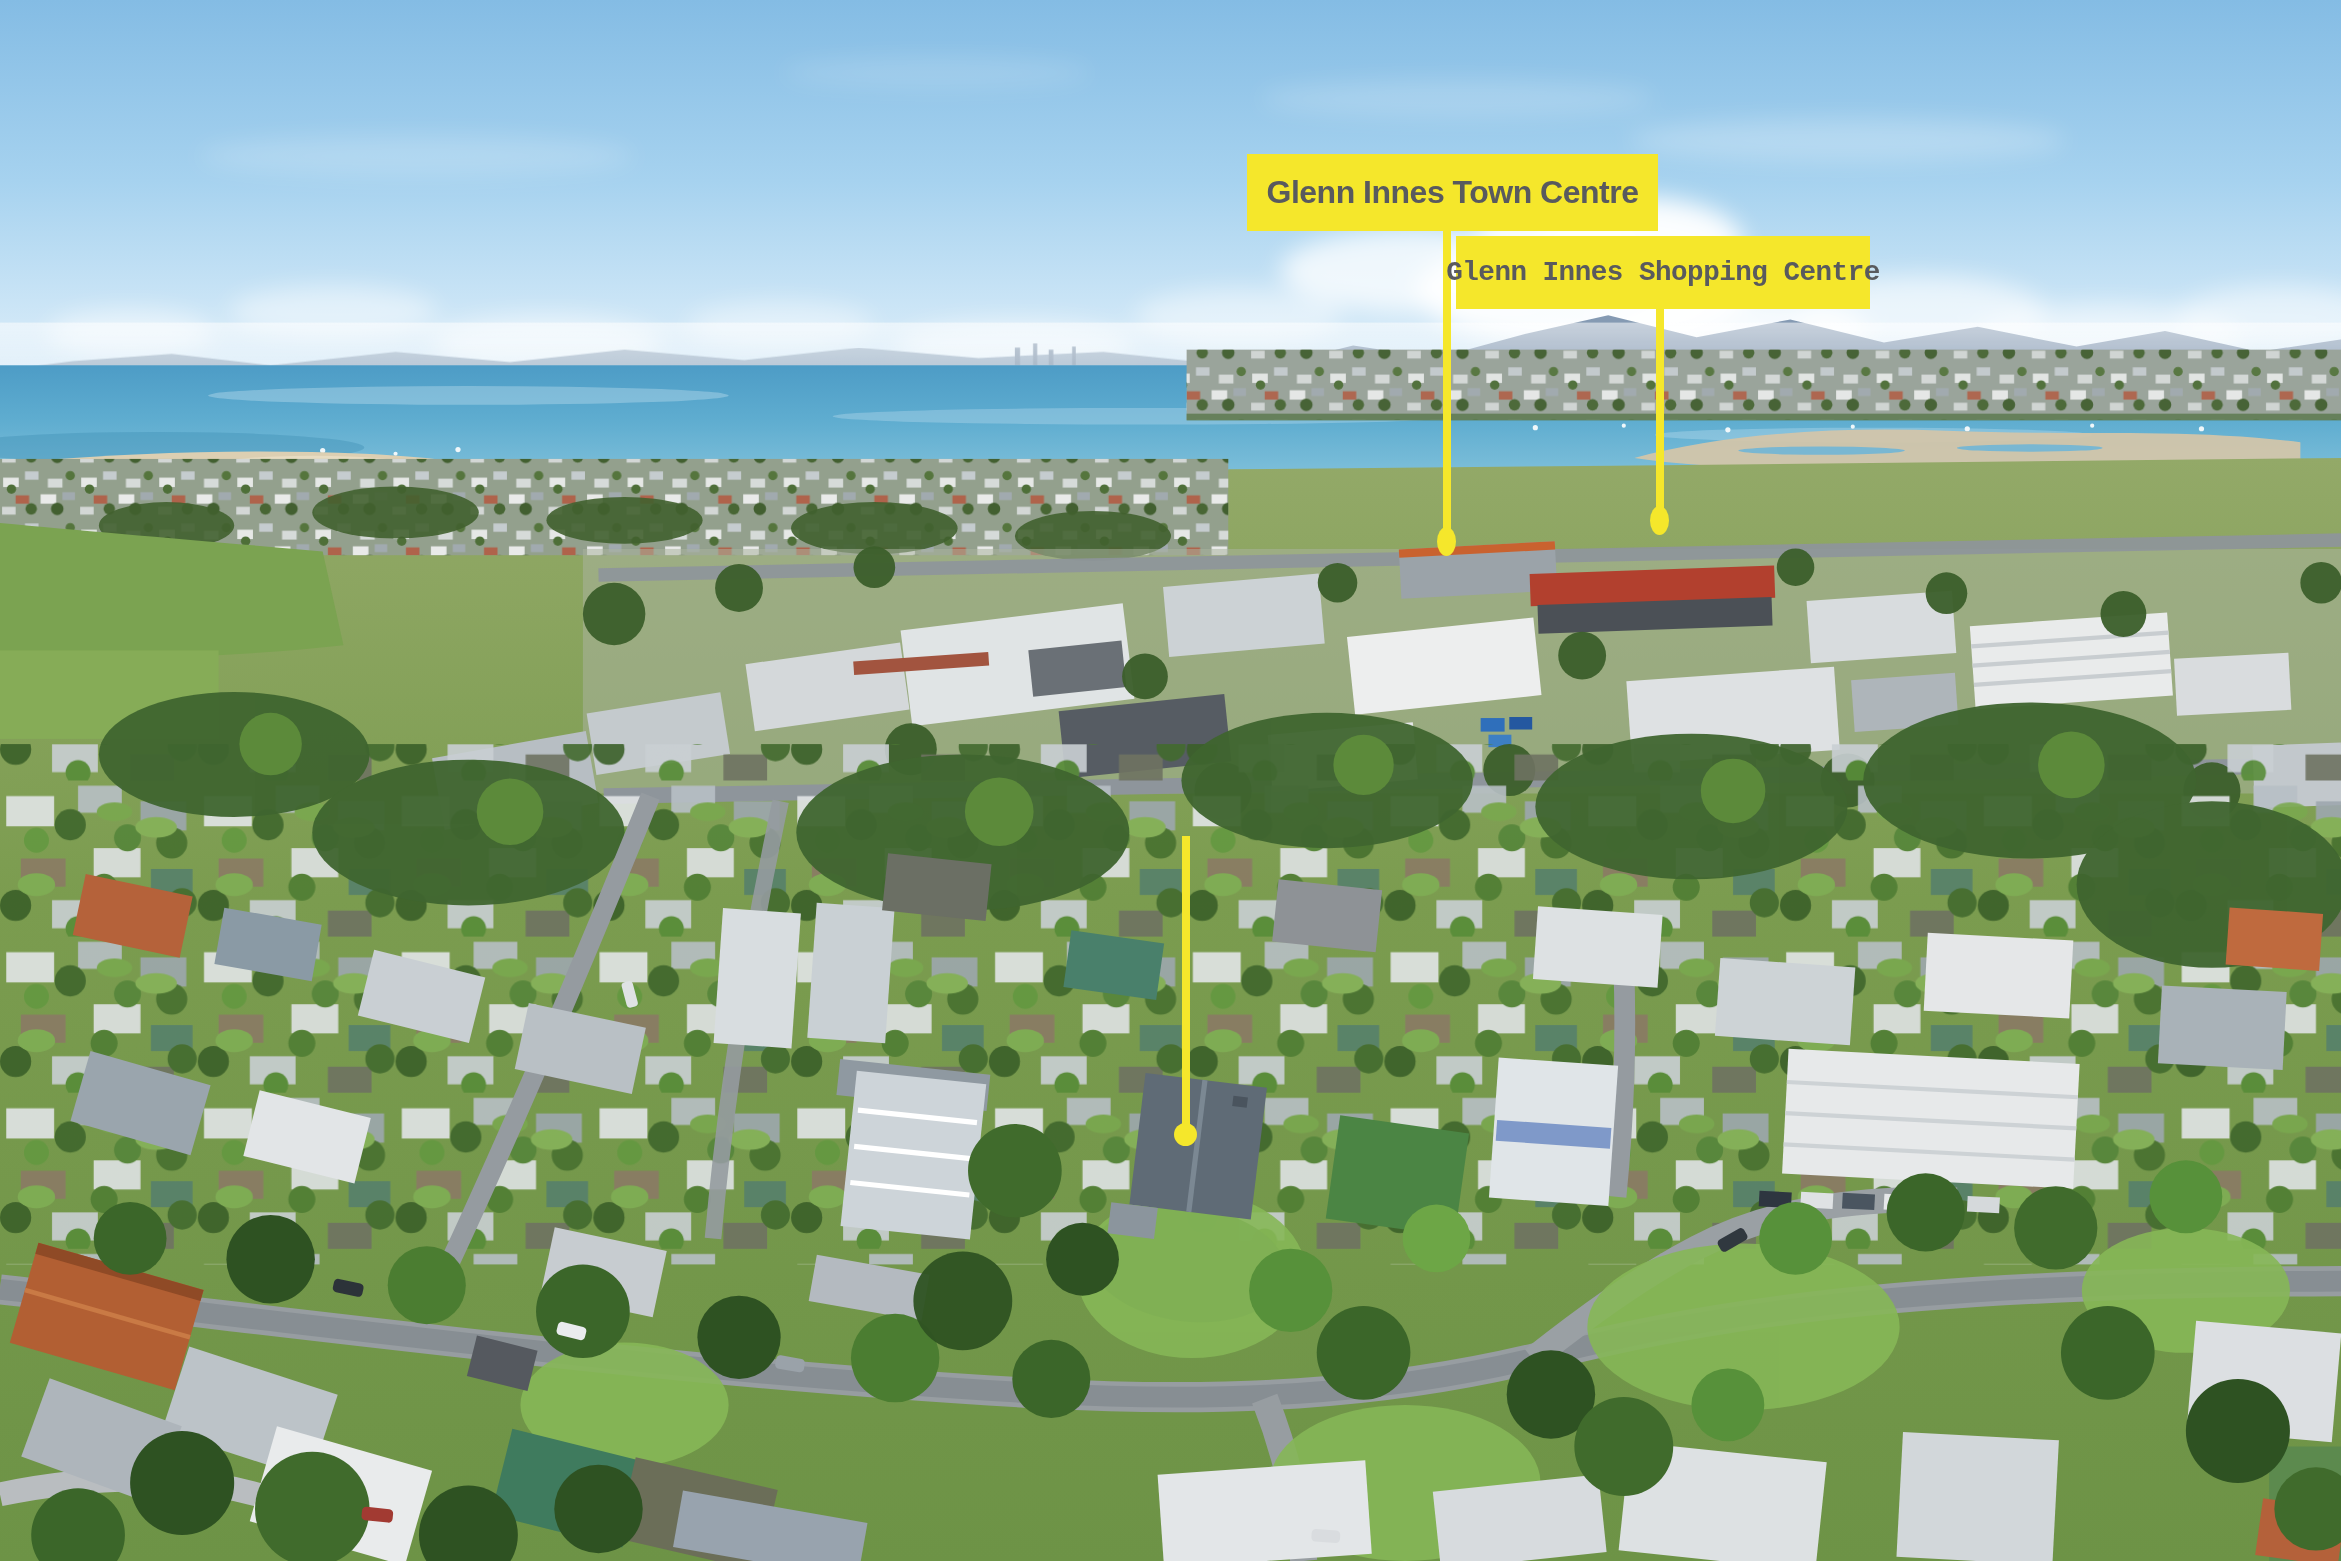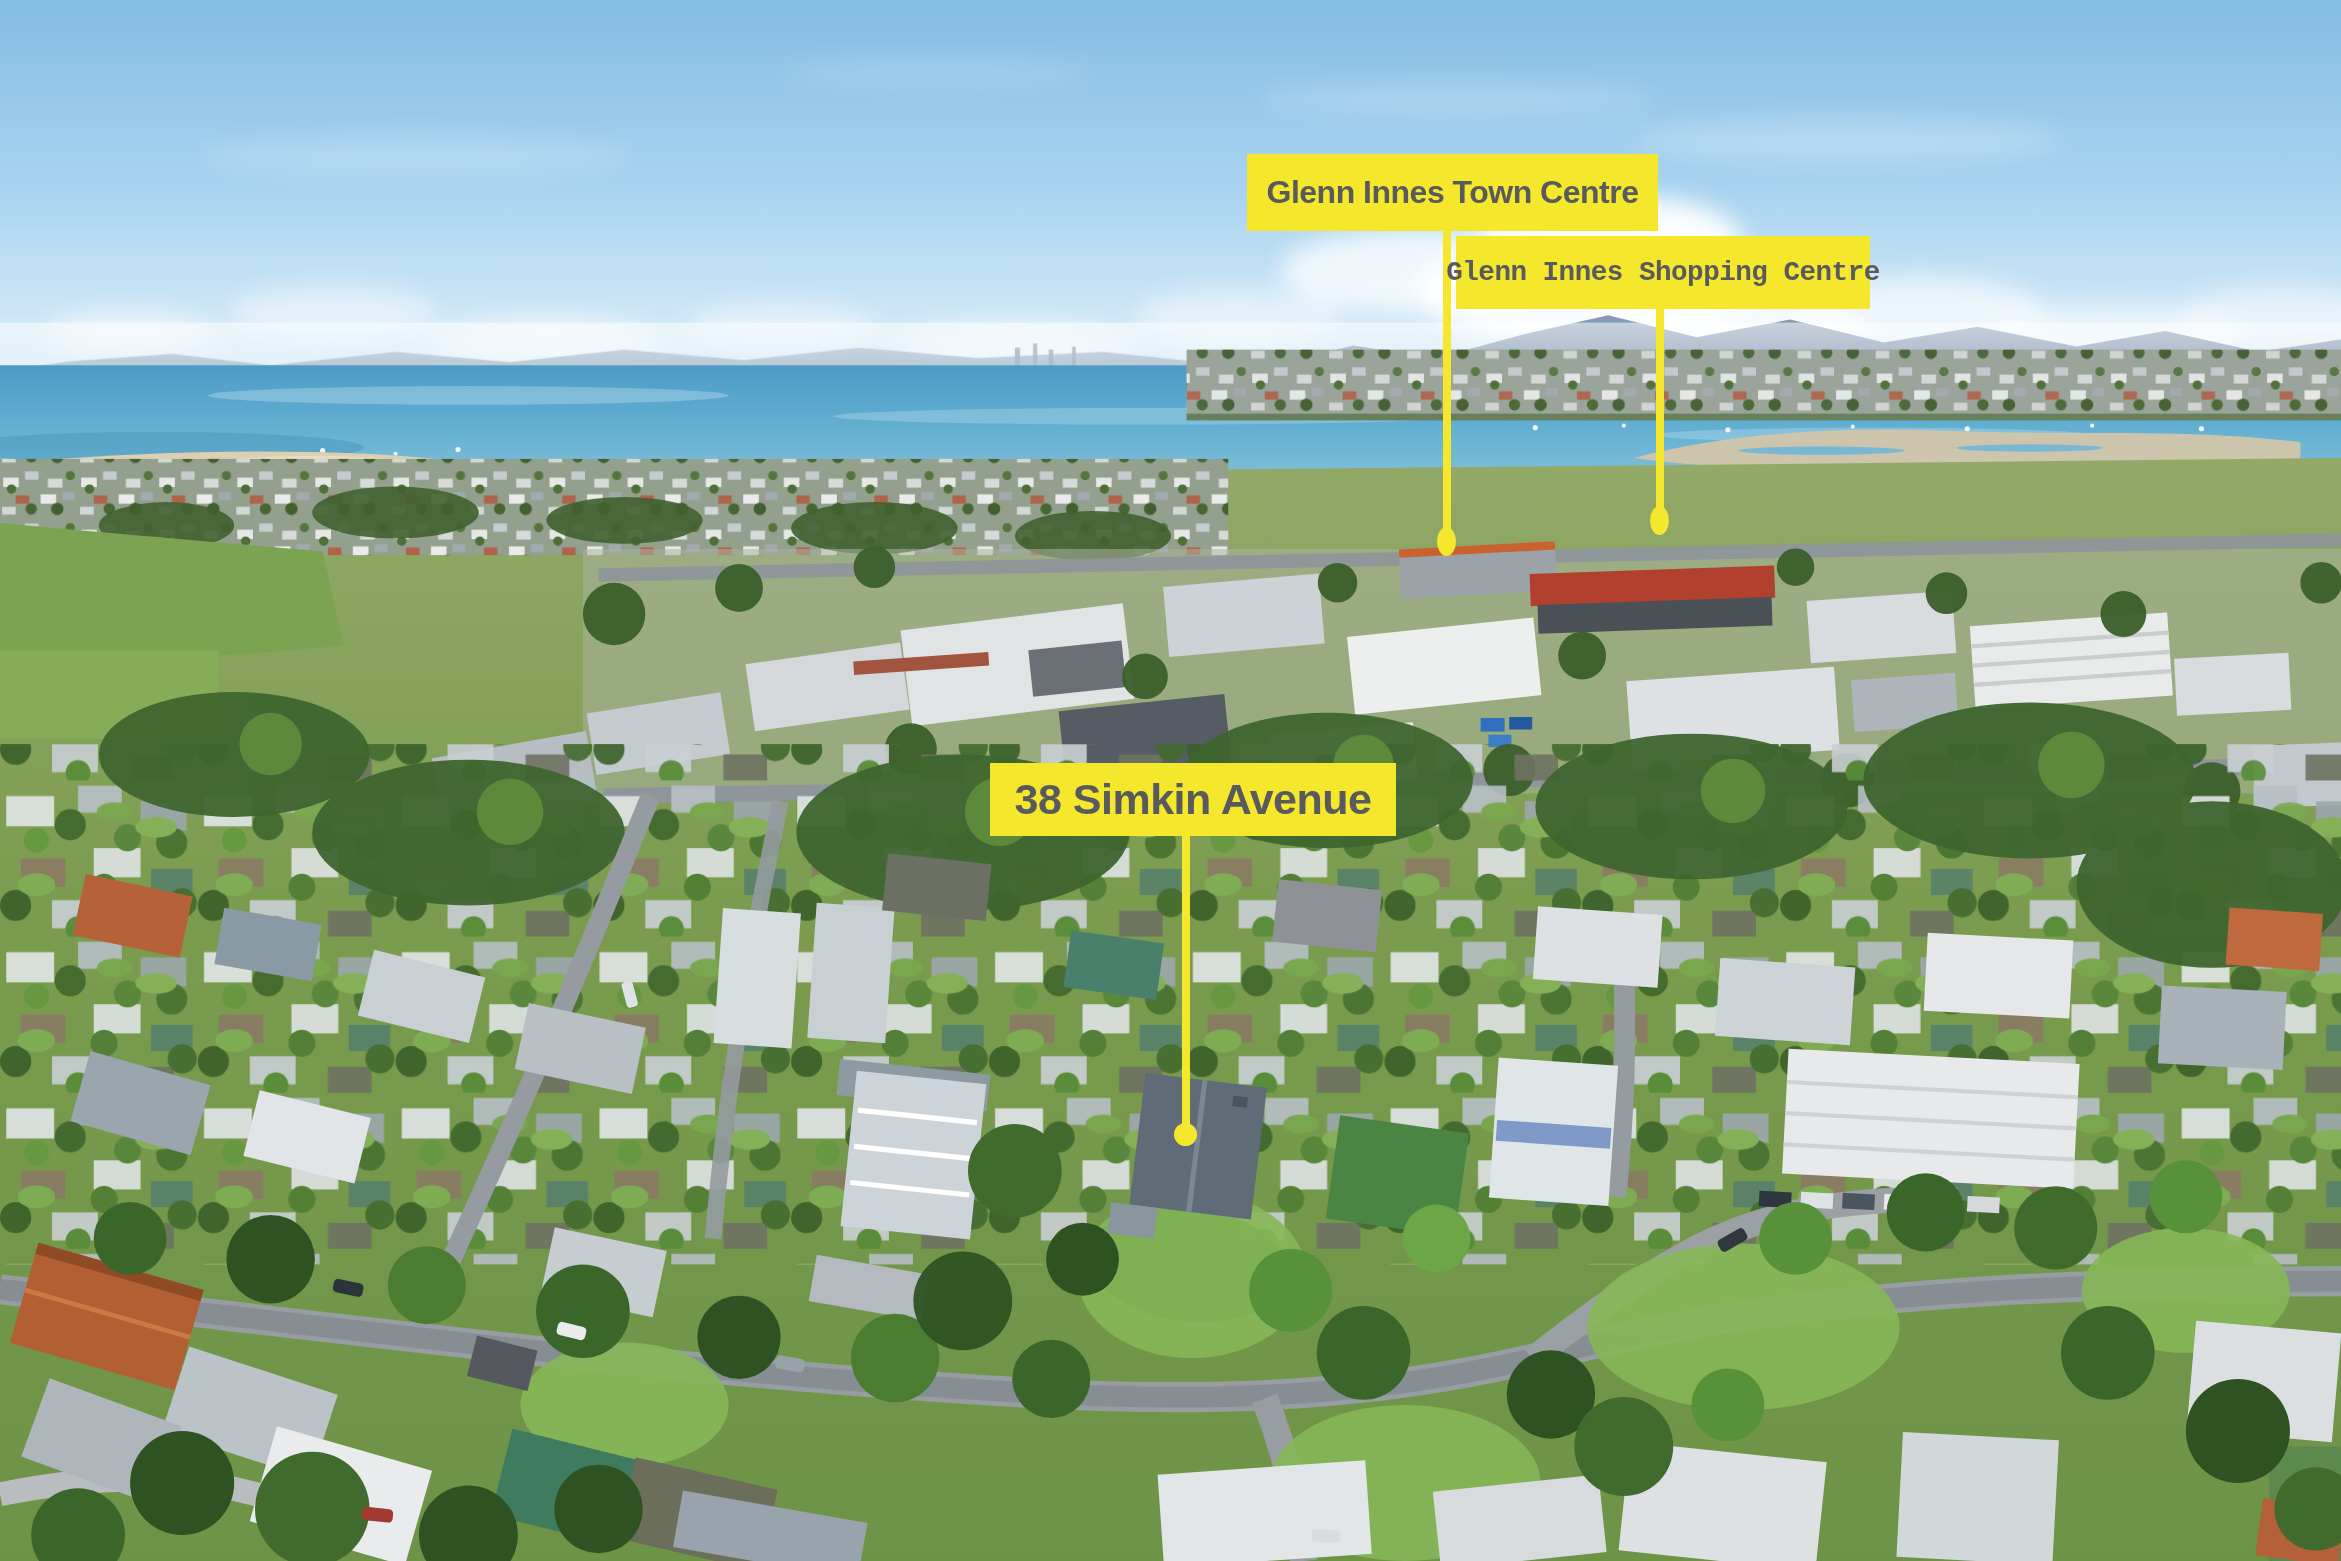--- a/index.html
+++ b/index.html
@@ -367,18 +367,15 @@
 <div class="ann-dot" id="dot-town"></div>
 <div class="ann-dot" id="dot-shop"></div>
 <div class="ann-dot" id="dot-prop"></div>
 
 <div class="ann" id="ann-town">
   <span>Glenn Innes Town Centre</span>
 </div>
 <div class="ann" id="ann-shop">
   <span>Glenn Innes Shopping Centre</span>
 </div>
-<div class="ann" id="ann-prop">
-  <span>38 Simkin Avenue</span>
+
 </div>
 
-</div>
-
 
 </body></html>

